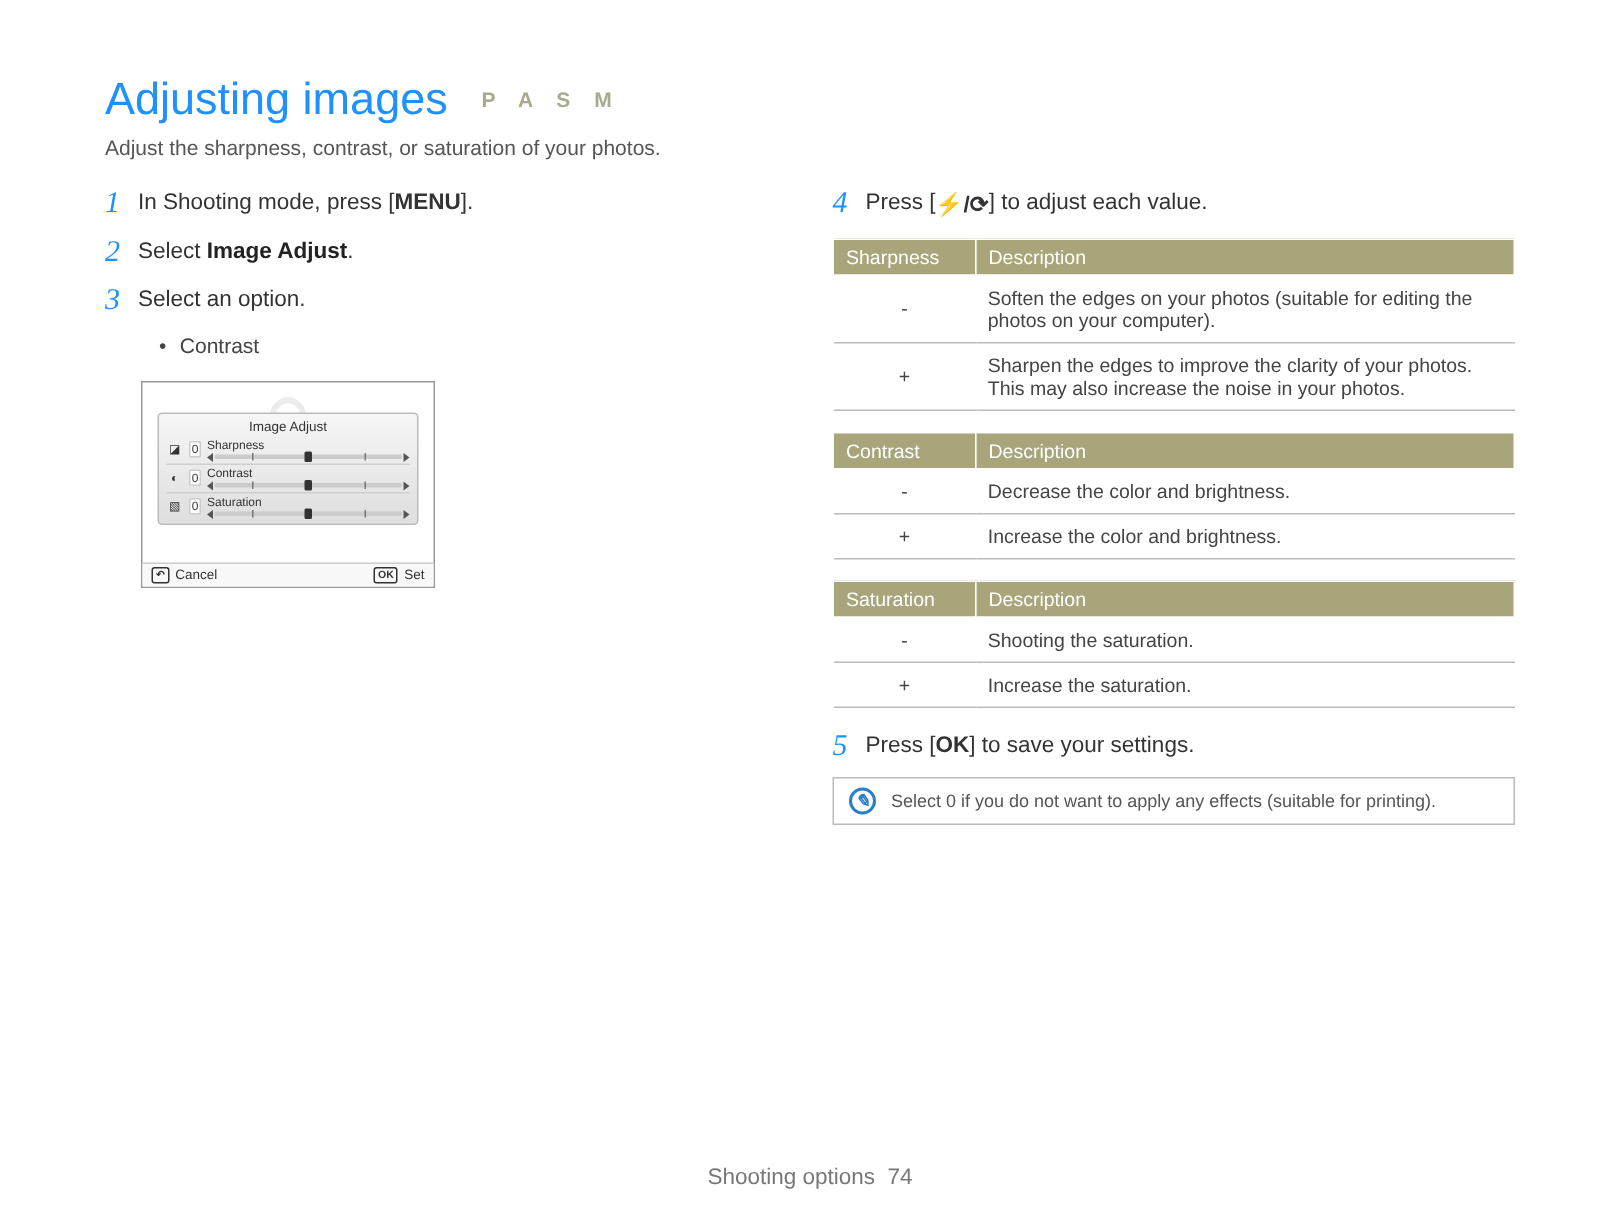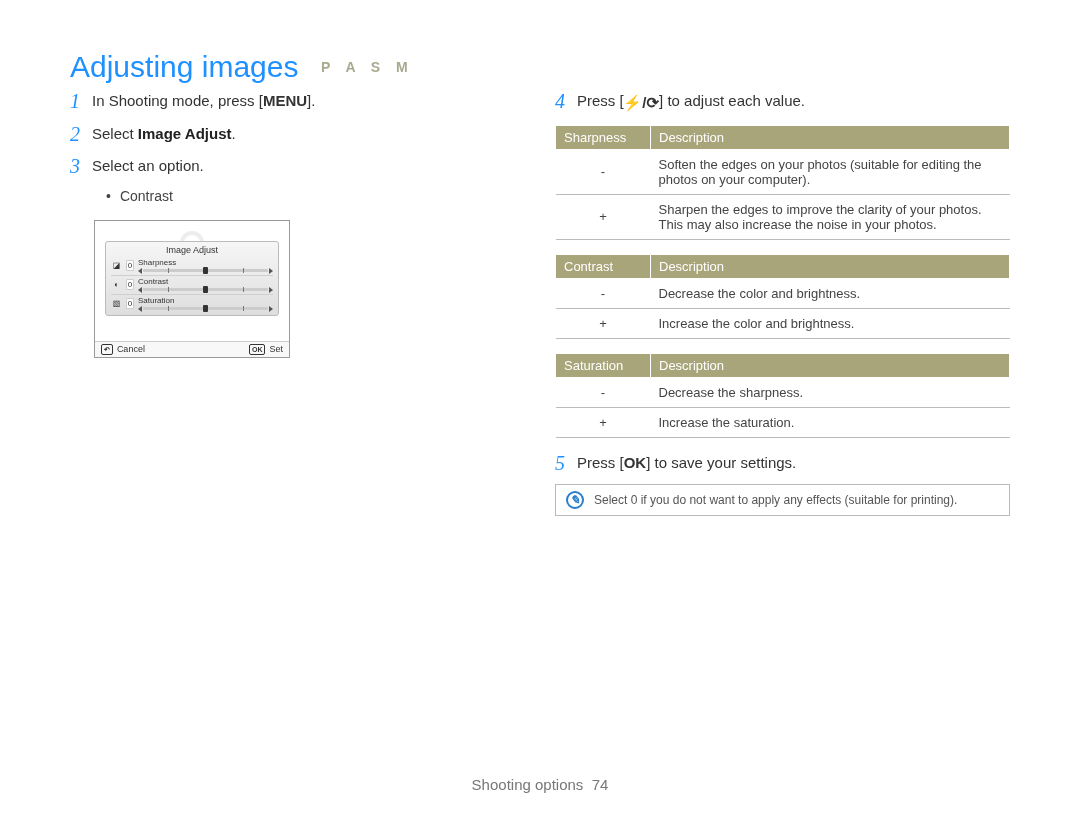--- a/index.html
+++ b/index.html
@@ -203,20 +203,21 @@
   }
 </style>
 </head>
 <body>
 
 <div class="page">
   <div class="title-row">
     <span class="title">Adjusting images</span>
     <span class="modes">P A S M</span>
   </div>
+  <div class="subtitle">Adjust the sharpness, contrast, or saturation of your photos.</div>
 
   <div class="columns">
 
     <div class="col">
 
       <div class="step">
         <div class="step-num">1</div>
         <div class="step-body">
           <span>In Shooting mode, press [</span><span class="menu-label">MENU</span><span>].</span>
         </div>
@@ -365,21 +366,21 @@
         </table>
 
       <table class="desc">
         <tbody>
             <tr>
               <th>Saturation</th>
               <th>Description</th>
             </tr>
         <tr>
               <td class="sym">-</td>
-              <td>Decrease the sharpness.</td>
+              <td>Shooting the saturation.</td>
             </tr>
         <tr>
               <td class="sym">+</td>
               <td>Increase the saturation.</td>
             </tr>
       </tbody>
         </table>
 
       <div class="step">
         <div class="step-num">5</div>

